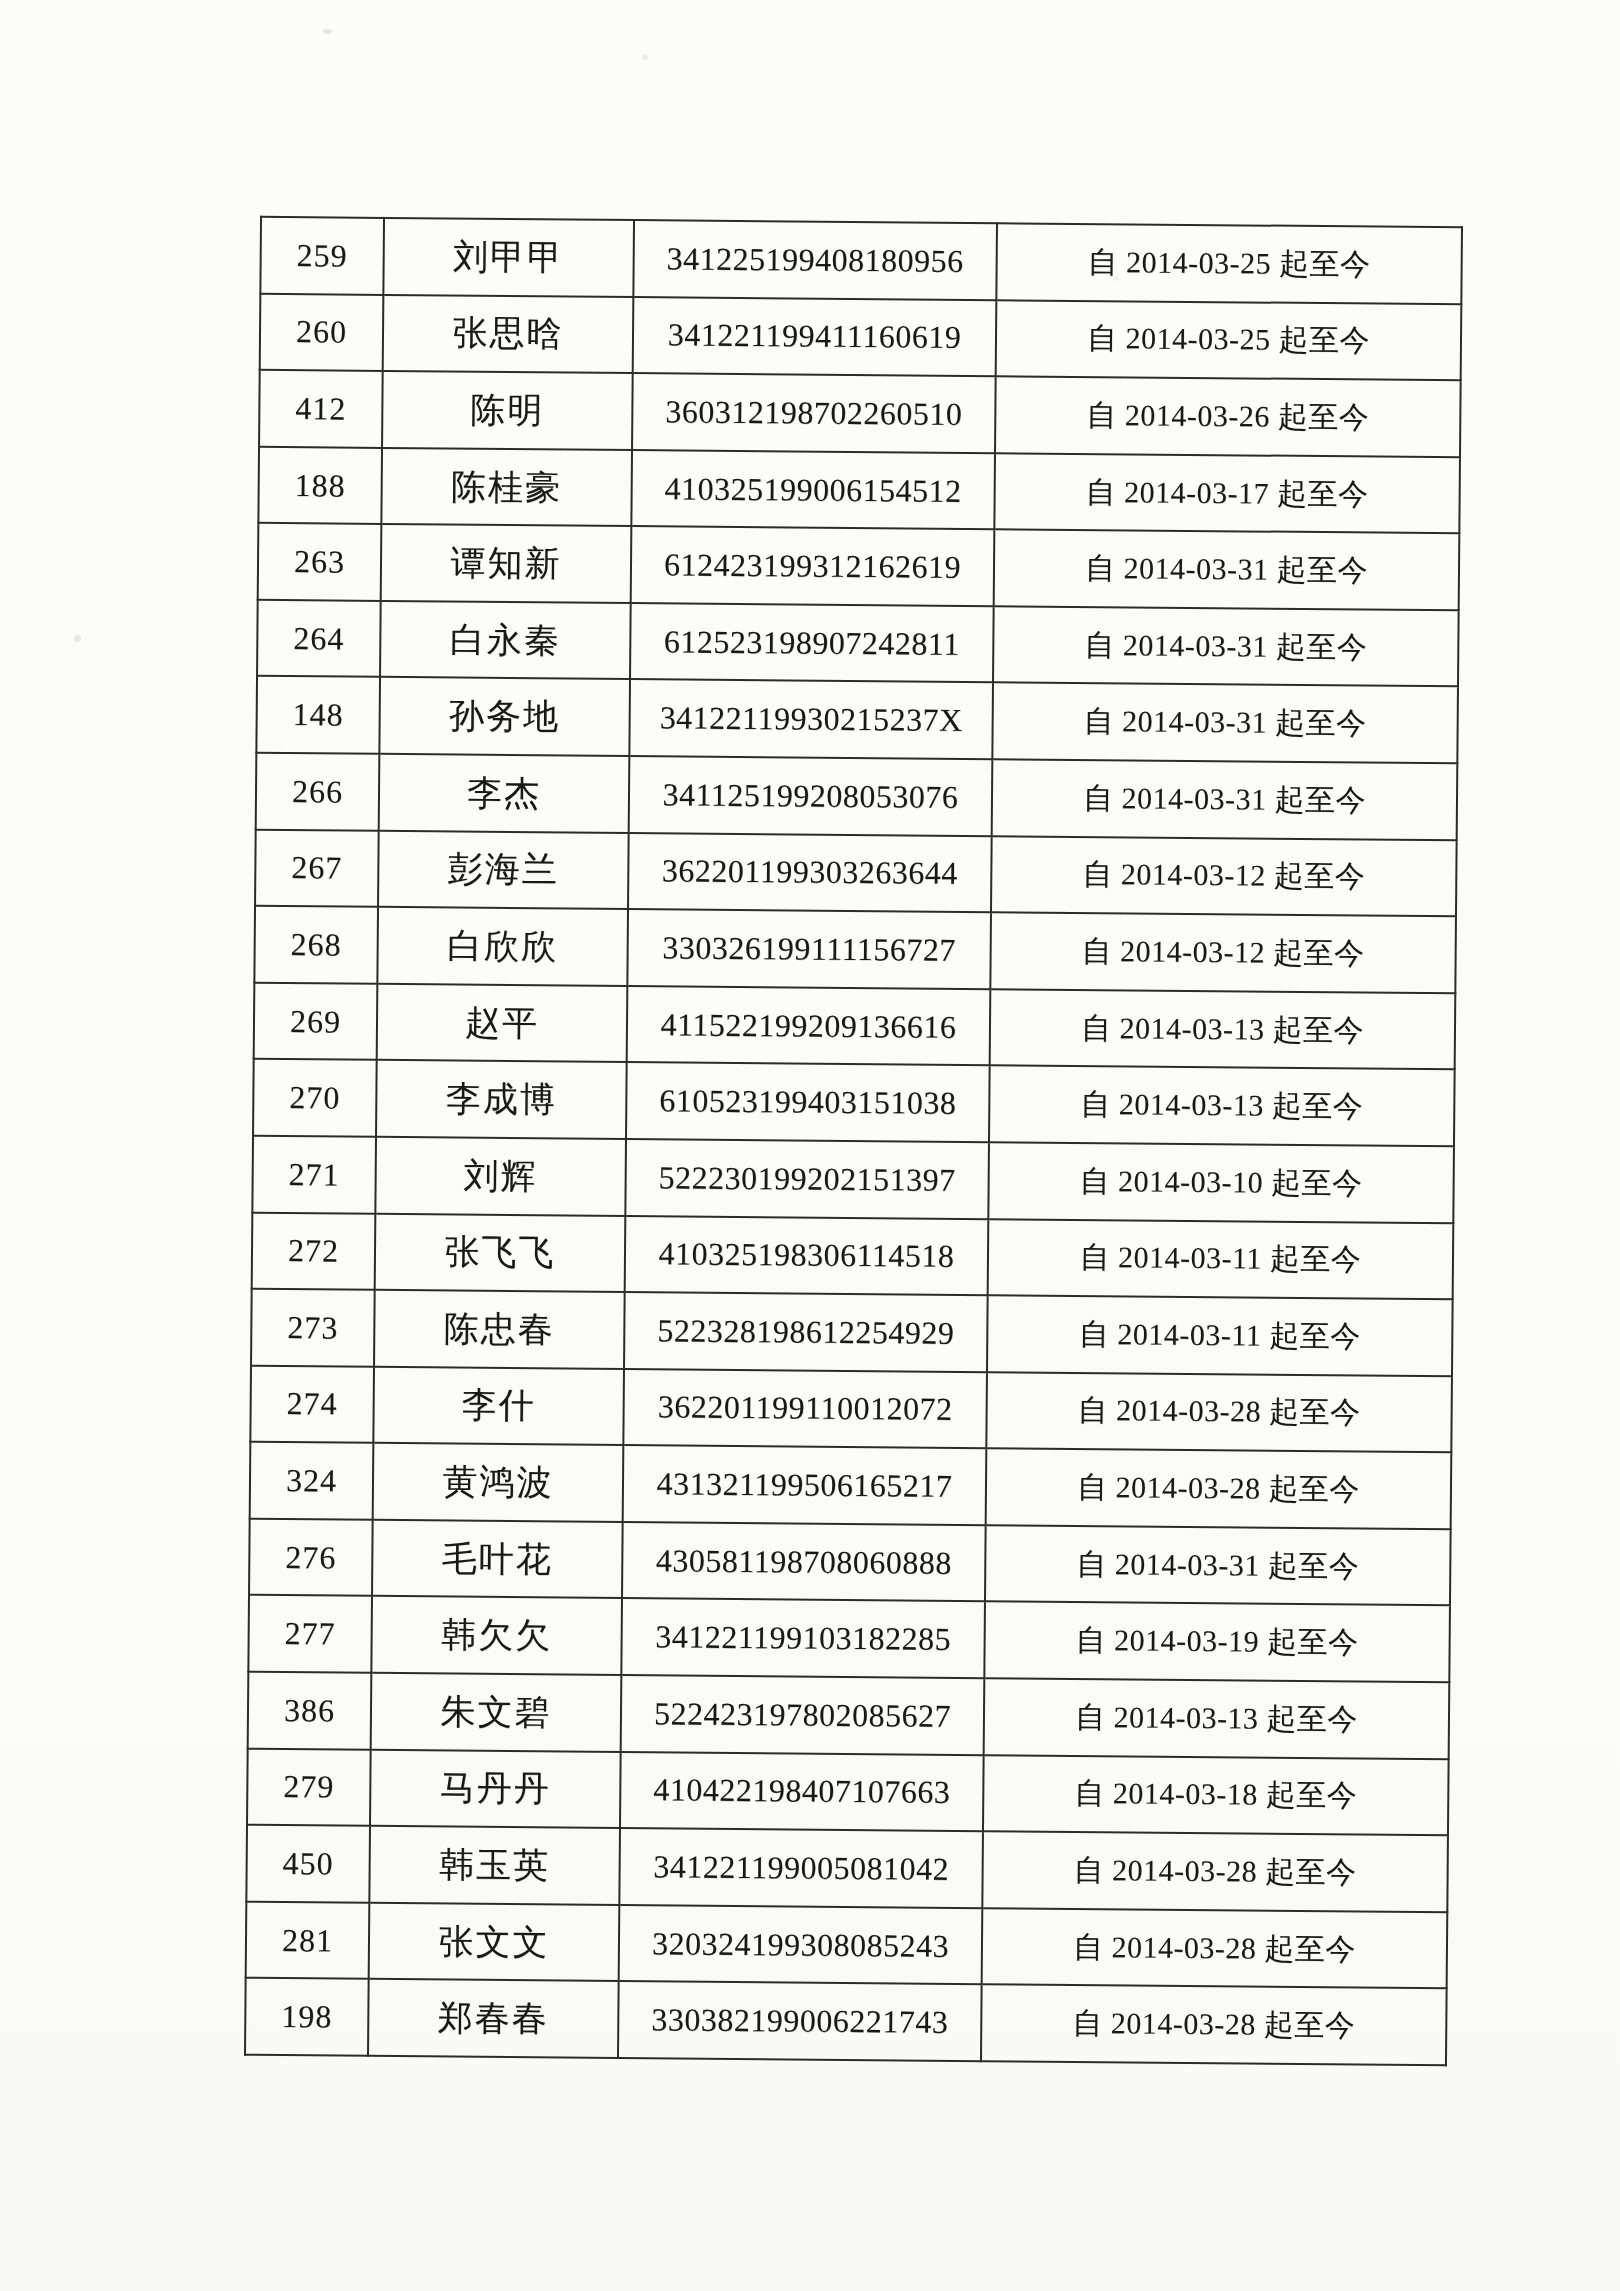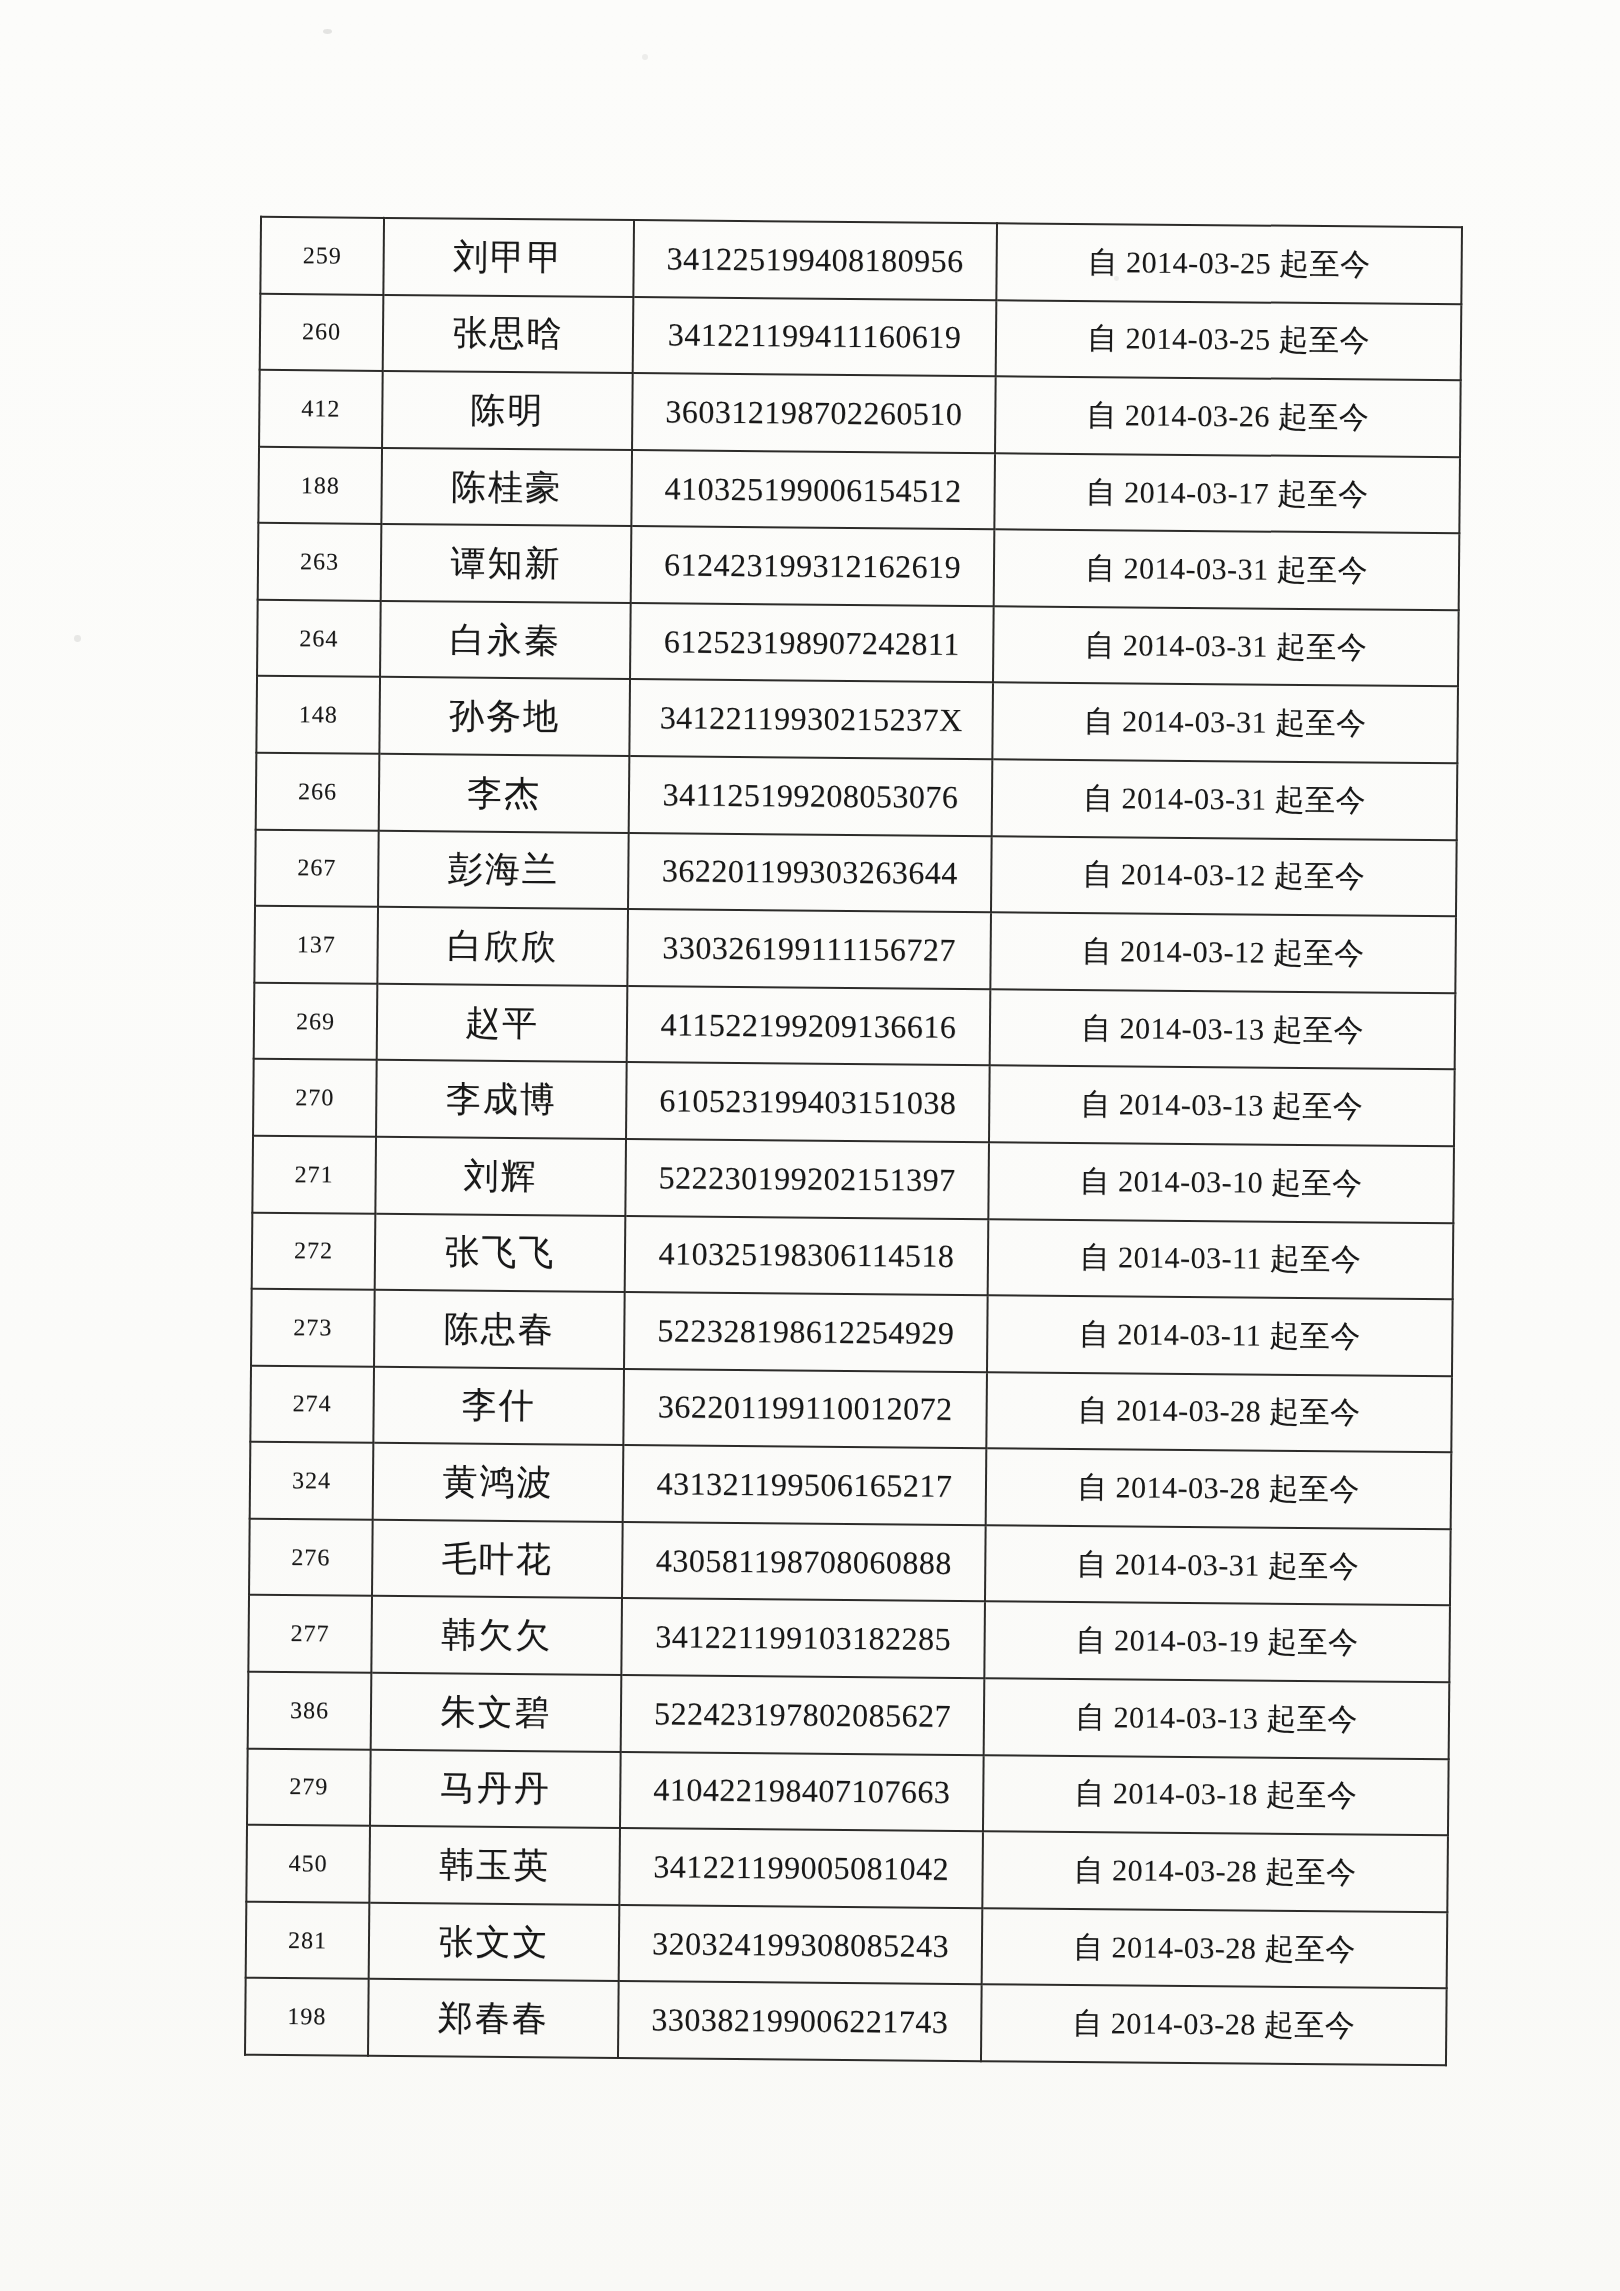--- a/index.html
+++ b/index.html
@@ -35,21 +35,21 @@
   table.records td {
     border: 2px solid #2c2b29;
     text-align: center;
     vertical-align: middle;
     padding: 0;
     white-space: nowrap;
     overflow: hidden;
     text-shadow: 0.4px 0.4px 0 rgba(20,20,20,0.28);
   }
   table.records tr { height: 76px; }
-  td.c-no   { font-size: 24px; letter-spacing: 1px; }
+  td.c-no   { font-size: 32px; letter-spacing: 1px; }
   td.c-name { font-size: 35px; letter-spacing: 2px; }
   td.c-id   { font-size: 32px; letter-spacing: 0.5px; }
   td.c-period { font-size: 30px; letter-spacing: 0.5px; }
   .speck {
     position: absolute;
     border-radius: 50%;
     background: rgba(60,60,58,0.12);
   }
   .speck.s1 { left: 323px; top: 29px;  width: 8.8px;  height: 4.9px; }
   .speck.s2 { left: 642px; top: 54px;  width: 5.9px;  height: 5.9px; background: rgba(60,60,58,0.08); }
@@ -122,21 +122,21 @@
             <td class="c-id">341125199208053076</td>
             <td class="c-period">自 2014-03-31 起至今</td>
           </tr>
           <tr>
             <td class="c-no">267</td>
             <td class="c-name">彭海兰</td>
             <td class="c-id">362201199303263644</td>
             <td class="c-period">自 2014-03-12 起至今</td>
           </tr>
           <tr>
-            <td class="c-no">137</td>
+            <td class="c-no">268</td>
             <td class="c-name">白欣欣</td>
             <td class="c-id">330326199111156727</td>
             <td class="c-period">自 2014-03-12 起至今</td>
           </tr>
           <tr>
             <td class="c-no">269</td>
             <td class="c-name">赵平</td>
             <td class="c-id">411522199209136616</td>
             <td class="c-period">自 2014-03-13 起至今</td>
           </tr>

